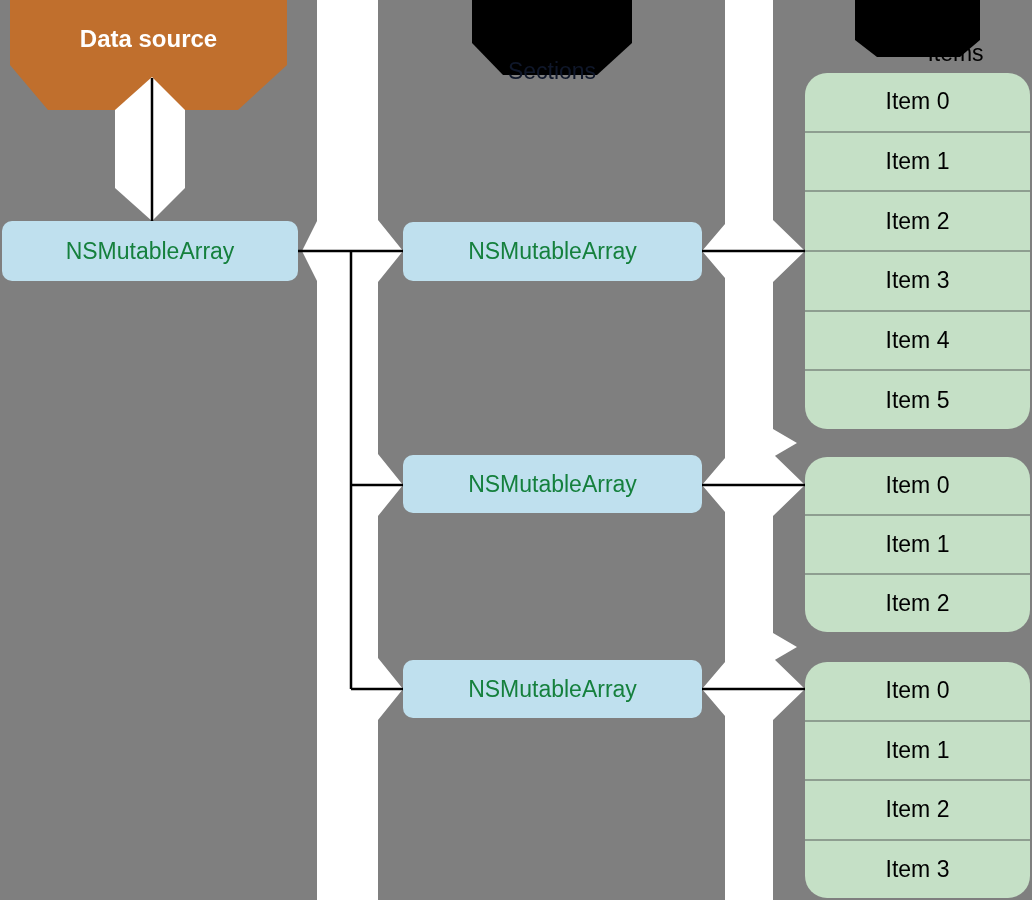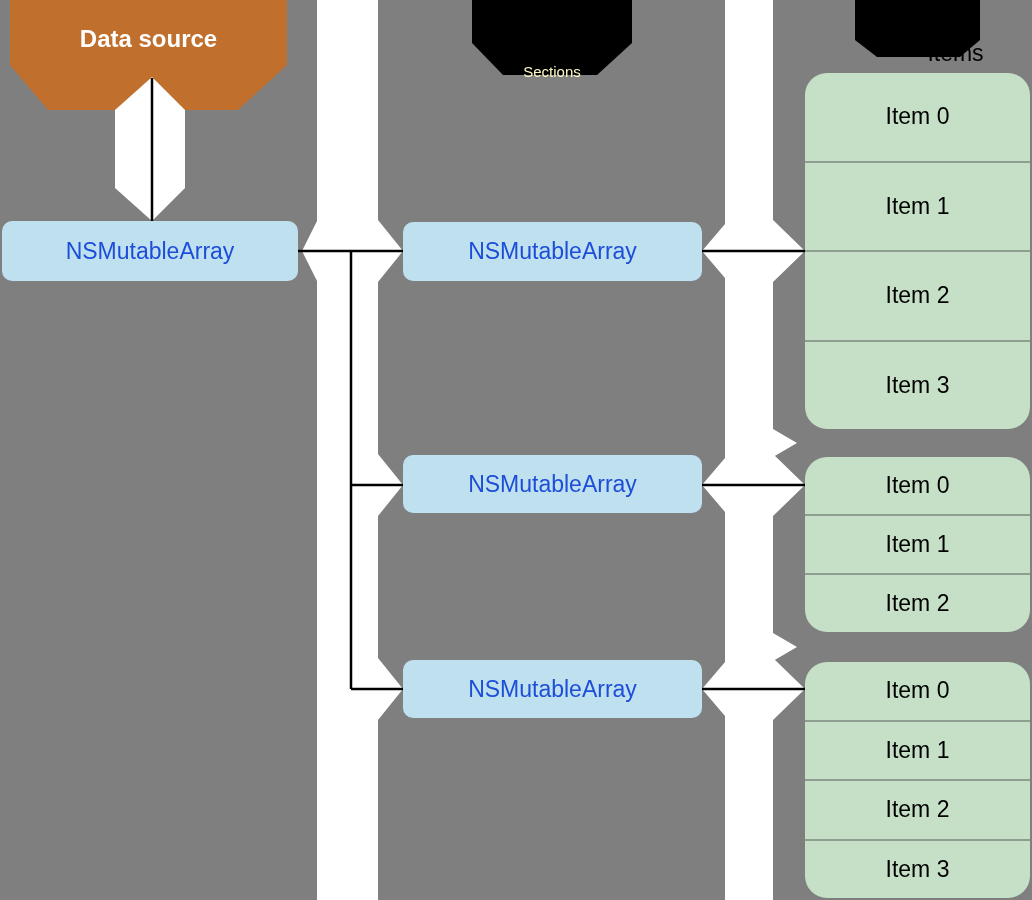--- a/index.html
+++ b/index.html
@@ -15,32 +15,32 @@
     position:absolute;z-index:2;
     display:flex;align-items:center;justify-content:center;
     white-space:nowrap;
   }
   .ds-label{
     left:10px;top:24px;width:277px;height:30px;
     color:#fff;font-weight:bold;font-size:24px;
   }
   .sections-label{
     left:472px;top:58px;width:160px;height:26px;
-    color:#fef9c3;font-size:15px;
+    color:#0f172a;font-size:23px;
   }
   .items-label{
     left:893px;top:40px;width:125px;height:26px;
     color:#000;font-size:23px;
   }
   .arraybox{
     position:absolute;z-index:2;
     background:var(--array-fill,#BFE0EE);
     border-radius:10px;
     display:flex;align-items:center;justify-content:center;
-    color:#1d4ed8;font-size:23px;
+    color:#15803d;font-size:23px;
   }
   .group{
     position:absolute;z-index:2;
     background:var(--item-fill,#C5E0C6);
     border-radius:22px;
     display:flex;flex-direction:column;
     overflow:hidden;
   }
   .group .row{
     flex:1;
@@ -98,20 +98,22 @@
 
   <div class="arraybox" style="left:403px;top:222px;width:299px;height:59px;">NSMutableArray</div>
   <div class="arraybox" style="left:403px;top:455px;width:299px;height:58px;">NSMutableArray</div>
   <div class="arraybox" style="left:403px;top:660px;width:299px;height:58px;">NSMutableArray</div>
 
   <div class="group" style="left:805px;top:73px;width:225px;height:356px;">
     <div class="row">Item 0</div>
     <div class="row">Item 1</div>
     <div class="row">Item 2</div>
     <div class="row">Item 3</div>
+    <div class="row">Item 4</div>
+    <div class="row">Item 5</div>
   </div>
 
   <div class="group" style="left:805px;top:457px;width:225px;height:175px;">
     <div class="row">Item 0</div>
     <div class="row">Item 1</div>
     <div class="row">Item 2</div>
   </div>
 
   <div class="group" style="left:805px;top:662px;width:225px;height:236px;">
     <div class="row">Item 0</div>

